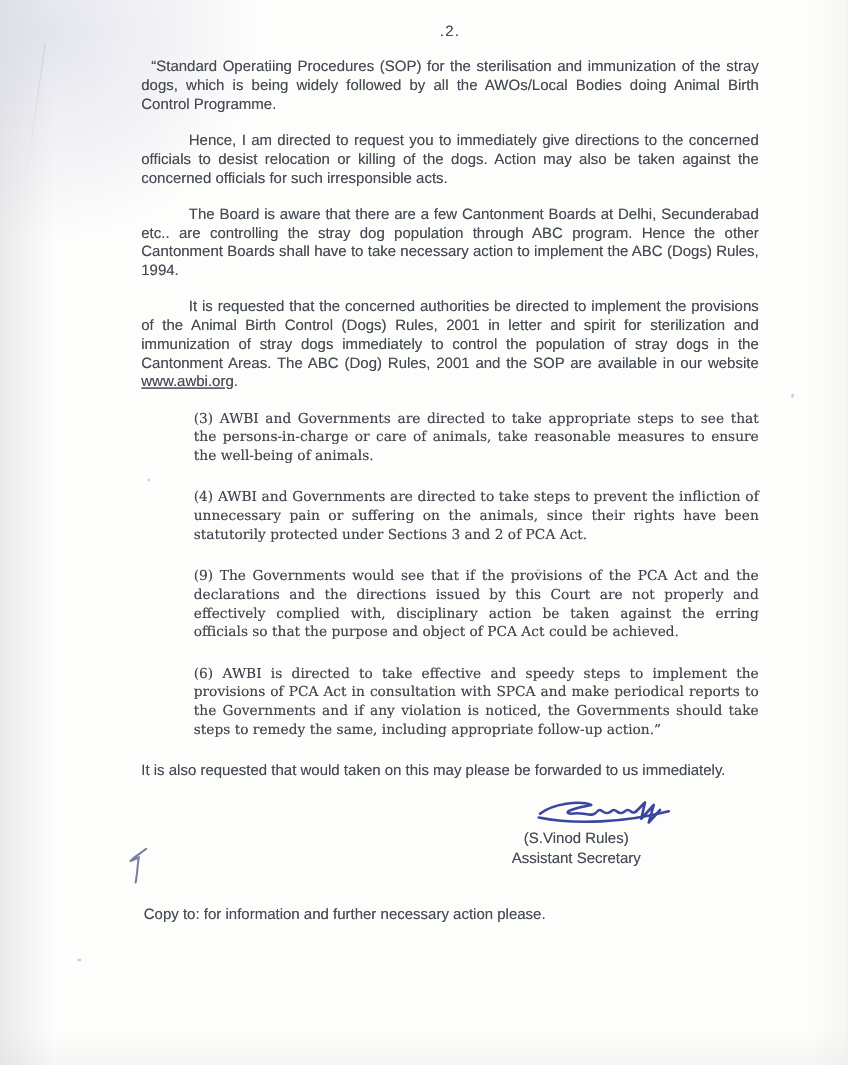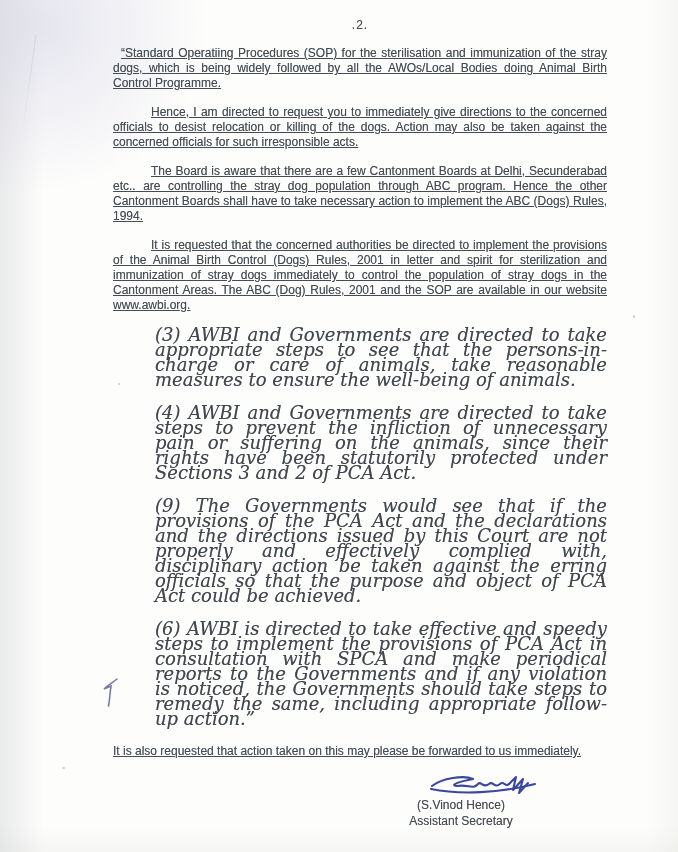--- a/index.html
+++ b/index.html
@@ -38,36 +38,34 @@
     width: 494px;
   }
   .page-number {
     text-align: center;
     margin: 0 0 13px 0;
     letter-spacing: 1px;
   }
   p.body {
     margin: 0 0 14px 0;
     text-align: justify;
-    text-decoration: underline;
   }
   p.small-indent { text-indent: 8px; }
   p.indent { text-indent: 38px; }
   p.big-indent { text-indent: 70px; }
   .site-link {
     color: #454b54;
     text-decoration: underline;
     cursor: pointer;
   }
   .quote {
     margin: 0 0 18px 42px;
     text-align: justify;
     font-family: "DejaVu Serif", serif;
-    font-style: italic;
-    font-size: 18px;
+    font-size: 11px;
     line-height: 15px;
     color: #41464f;
   }
   .closing {
     margin: 2px 0 10px 0;
   }
   .sig-block {
     width: 170px;
     margin-left: auto;
     margin-right: 61px;
@@ -120,31 +118,31 @@
 
 
     <p class="quote">(3) AWBI and Governments are directed to take appropriate steps to see that the persons-in-charge or care of animals, take reasonable measures to ensure the well-being of animals.</p>
 
     <p class="quote">(4) AWBI and Governments are directed to take steps to prevent the infliction of unnecessary pain or suffering on the animals, since their rights have been statutorily protected under Sections 3 and 2 of PCA Act.</p>
 
     <p class="quote">(9) The Governments would see that if the provisions of the PCA Act and the declarations and the directions issued by this Court are not properly and effectively complied with, disciplinary action be taken against the erring officials so that the purpose and object of PCA Act could be achieved.</p>
 
     <p class="quote">(6) AWBI is directed to take effective and speedy steps to implement the provisions of PCA Act in consultation with SPCA and make periodical reports to the Governments and if any violation is noticed, the Governments should take steps to remedy the same, including appropriate follow-up action.”</p>
 
-    <p class="body closing">It is also requested that action taken on this may please be forwarded to us immediately.</p>
+    <p class="body closing">It is also requested that would taken on this may please be forwarded to us immediately.</p>
 
     <div class="sig-block">
       <svg class="sig-svg" width="112" height="30" viewBox="0 0 112 30">
         <g fill="none" stroke="#3a479f" stroke-width="2.1" stroke-linecap="round" stroke-linejoin="round">
           <path d="M4 15 C 14 7, 36 4, 45 8 C 34 10, 20 14, 29 15 C 40 13, 45 19, 50 13 C 53 9, 55 18, 61 13 C 65 9, 66 18, 72 13 C 76 9, 77 17, 81 13"></path>
           <path d="M81 13 L 88 6 L 85 19 L 95 8 L 91 22 L 100 12"></path>
           <path d="M3 18 C 32 24, 72 22, 107 13"></path>
         </g>
       </svg>
-      <p class="sig-name">(S.Vinod Hence)</p>
+      <p class="sig-name">(S.Vinod Rules)</p>
       <p class="sig-title">Assistant Secretary</p>
     </div>
 
     <div class="copy-block">
       <p class="copy-heading">Copy to: for information and further necessary action please.</p>
 
     </div>
 
   </div>
 </div>

